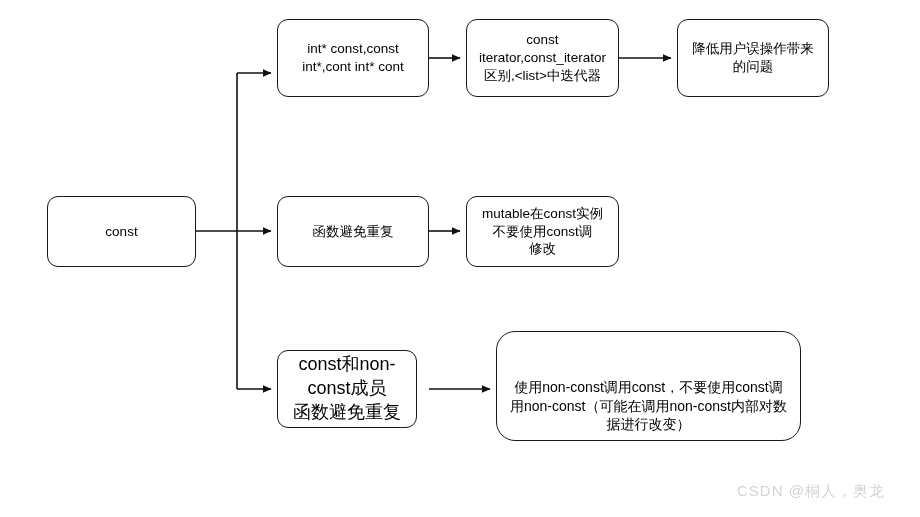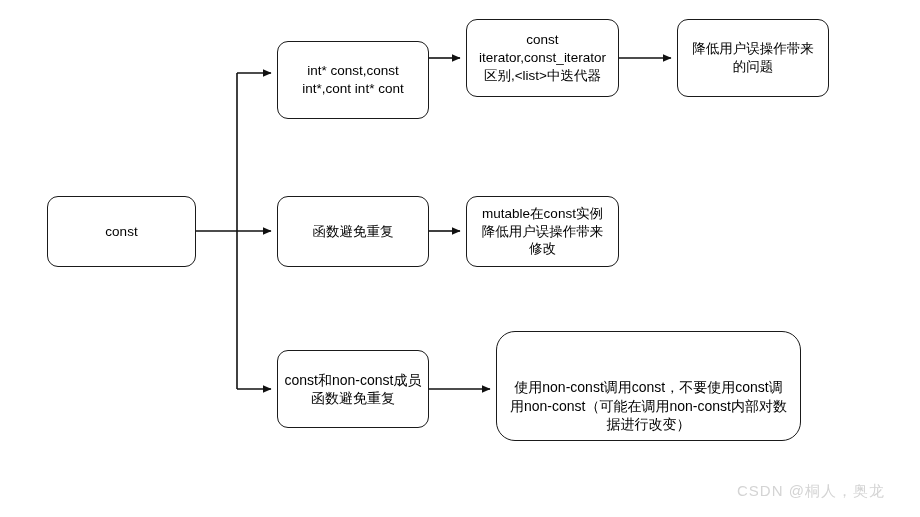--- a/index.html
+++ b/index.html
@@ -39,26 +39,26 @@
     line-height: 1.32;
   }
   .node .label {
     display: block;
     padding: 0 6px;
     white-space: pre-line;
     word-break: break-word;
   }
   
   #node-root        { left: 47px;  top: 196px; width: 149px; height: 71px;  font-size: 13.5px; }
-  #node-pointer     { left: 277px; top: 19px;  width: 152px; height: 78px;  font-size: 13.5px; margin-top: 22px; }
+  #node-pointer     { left: 277px; top: 19px;  width: 152px; height: 78px;  font-size: 13.5px; }
   #node-iterator    { left: 466px; top: 19px;  width: 153px; height: 78px;  font-size: 13.5px; }
   #node-reduce      { left: 677px; top: 19px;  width: 152px; height: 78px;  font-size: 13.5px; }
   #node-member      { left: 277px; top: 196px; width: 152px; height: 71px;  font-size: 13.5px; }
   #node-mutable     { left: 466px; top: 196px; width: 153px; height: 71px;  font-size: 13.5px; }
-  #node-dup         { left: 277px; top: 350px; width: 152px; height: 78px;  font-size: 14px; }
+  #node-dup         { left: 277px; top: 350px; width: 140px; height: 78px;  font-size: 18px; justify-content: flex-end; }
   #node-callrule    { left: 496px; top: 331px; width: 305px; height: 110px; font-size: 14px; border-radius: 19px; }
   #node-callrule .label { padding: 0 10px; margin-top: 40px; }
 
   #watermark {
     position: absolute;
     left: 737px;
     top: 482px;
     font-size: 15px;
     color: #d4d4d4;
     letter-spacing: 1px;
@@ -116,21 +116,21 @@
     <span class="label">降低用户误操作带来
 的问题</span>
   </div>
 
   <div class="node" id="node-member">
     <span class="label">函数避免重复</span>
   </div>
 
   <div class="node" id="node-mutable">
     <span class="label">mutable在const实例
-降低用户误操作带来
+不要使用const调
 修改</span>
   </div>
 
   <div class="node" id="node-dup">
     <span class="label">const和non-const成员
 函数避免重复</span>
   </div>
 
   <div class="node" id="node-callrule">
     <span class="label">使用non-const调用const，不要使用const调

